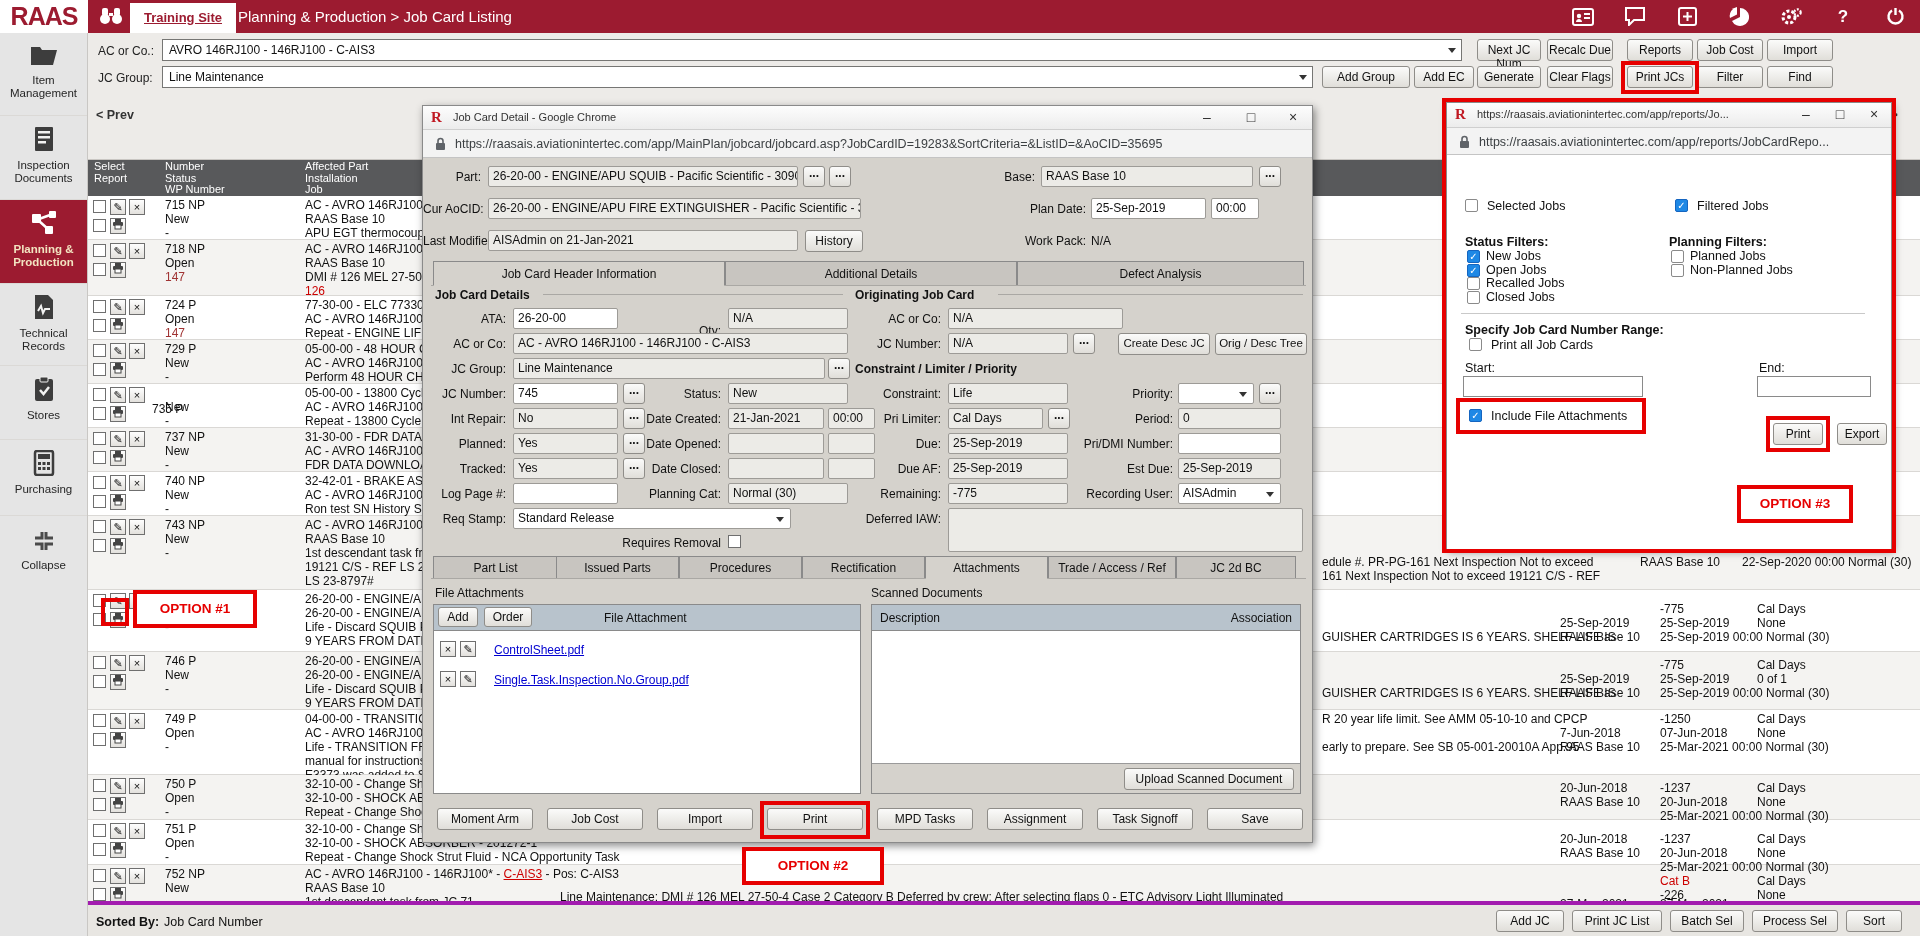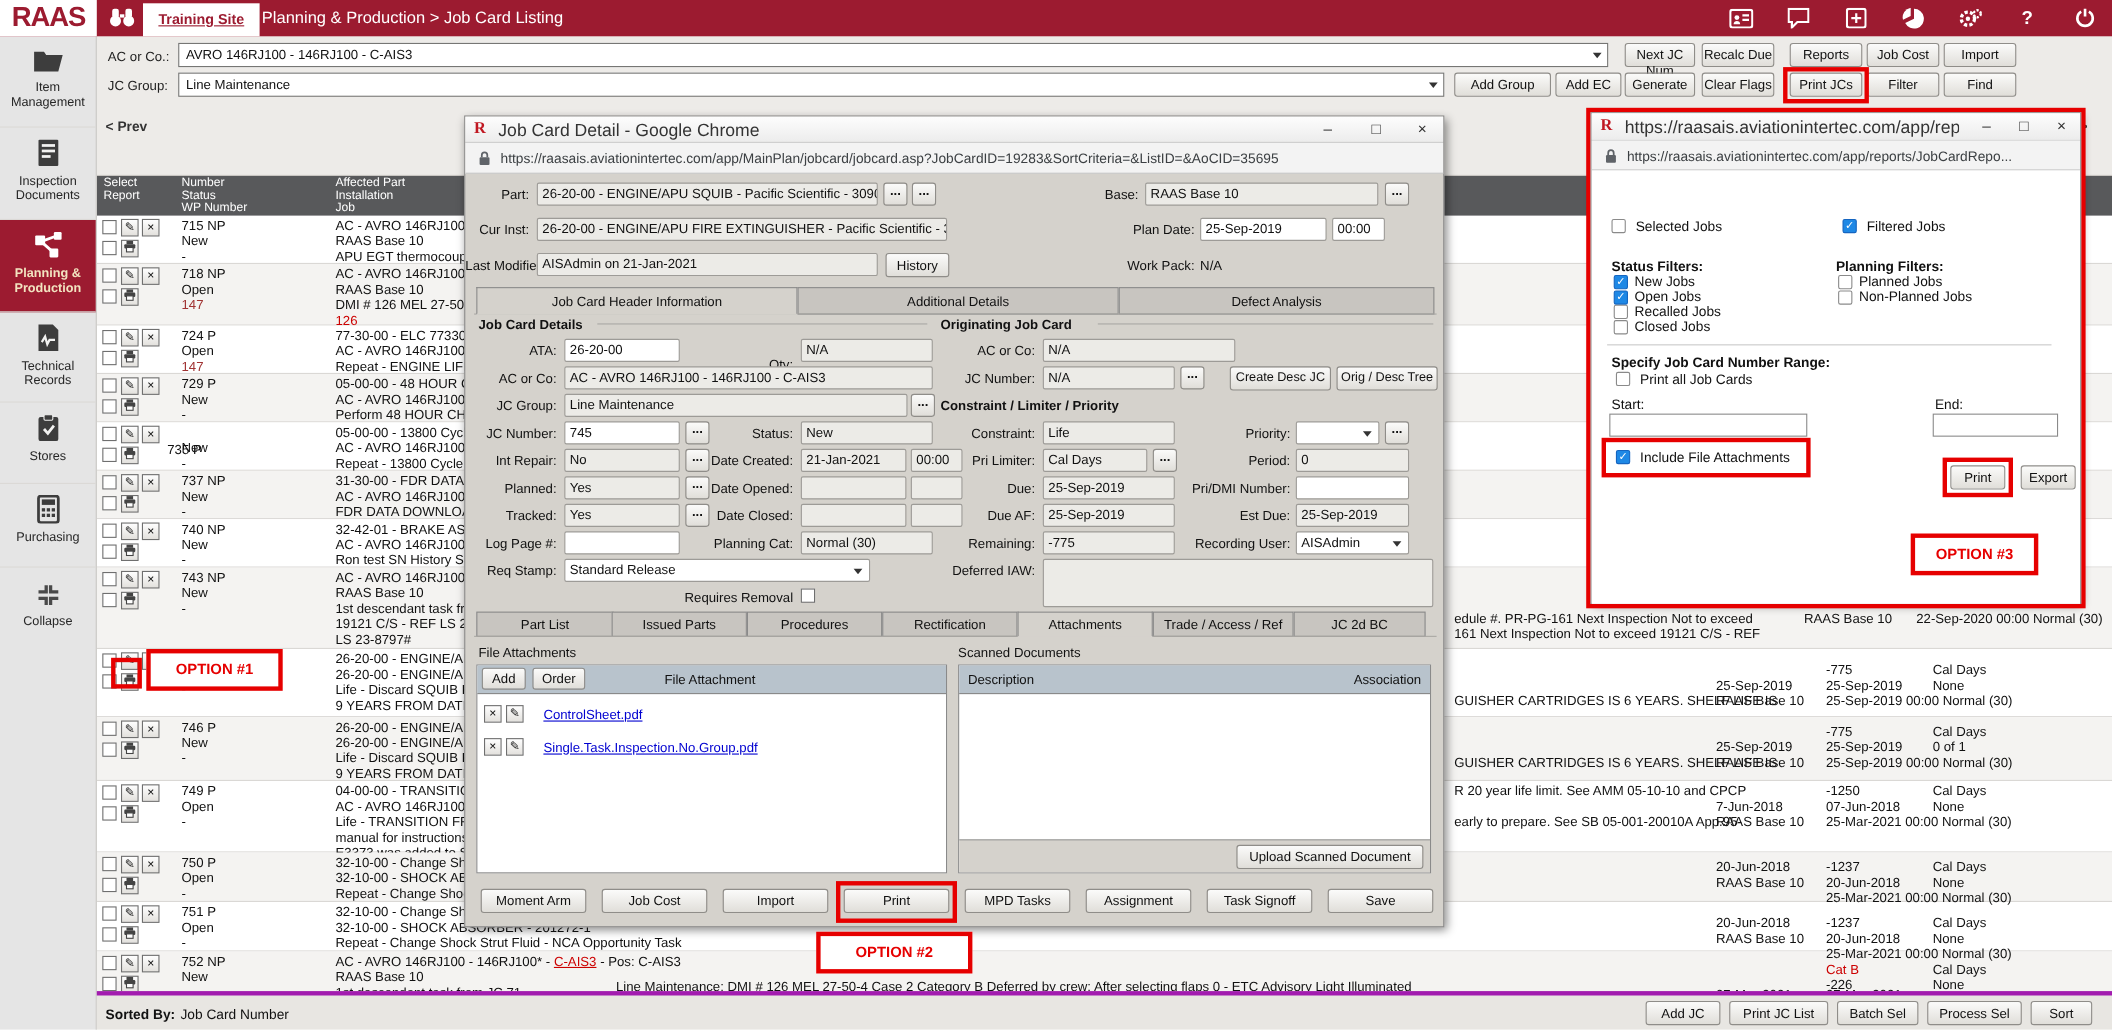--- a/index.html
+++ b/index.html
@@ -57,21 +57,21 @@
   #botbar { position:absolute; left:88px; top:901px; width:1832px; height:35px; background:#e8e6e2;
     border-top:4px solid #a21caf; z-index:25; }
 
   
   #dlg { position:absolute; left:422px; top:105px; width:891px; height:738px; background:#d5d2cc;
     border:1px solid #8a8a8a; box-shadow:2px 3px 8px rgba(0,0,0,.45); z-index:10; }
   #dlg-title { position:absolute; left:0; top:0; width:100%; height:24px; background:linear-gradient(#fdfdfd,#ececec);
     border-bottom:1px solid #cfcfcf; }
   .winR { position:absolute; left:8px; top:4px; width:15px; height:15px; color:#c01822; font-weight:bold;
     font-size:15px; line-height:15px; font-family:"Liberation Serif",serif; }
-  .wtitle { position:absolute; left:30px; top:5px; font-size:16px; color:#333; white-space:nowrap; overflow:hidden; }
+  .wtitle { position:absolute; left:30px; top:5px; font-size:11px; color:#333; white-space:nowrap; overflow:hidden; }
   .wctl { position:absolute; top:3px; font-size:14px; color:#333; width:18px; text-align:center; }
   #dlg-url { position:absolute; left:0; top:24px; width:100%; height:28px; background:#f3f3f3;
     border-bottom:1px solid #c4c4c4; }
   .urltxt { position:absolute; left:32px; top:7px; font-size:12.5px; color:#3c4043; white-space:nowrap; overflow:hidden; right:8px; }
   #dlg-body { position:absolute; left:0; top:52px; width:889px; height:684px; }
   .lbl { position:absolute; text-align:right; font-size:12px; color:#111; white-space:nowrap; }
   .fld { position:absolute; height:21px; background:#ecebe7; border:1px solid #9d9b97; border-radius:2px;
     font-size:12px; padding:2px 4px; white-space:nowrap; overflow:hidden; }
   .fldw { background:#fff; }
   .dots { position:absolute; width:22px; height:21px; background:linear-gradient(#fbfbfa,#e0ded9);
@@ -589,21 +589,21 @@
   <div id="dlg-body">
 
     <div class="lbl" style="left:0;top:12px;width:58px">Part:</div>
     <div class="fld" style="left:65px;top:8px;width:310px">26-20-00 - ENGINE/APU SQUIB - Pacific Scientific - 30903924-1* - 2997 - Pos:</div>
     <div class="dots" style="left:380px;top:8px">...</div>
     <div class="dots" style="left:406px;top:8px">...</div>
     <div class="lbl" style="left:540px;top:12px;width:72px">Base:</div>
     <div class="fld" style="left:618px;top:8px;width:212px">RAAS Base 10</div>
     <div class="dots" style="left:836px;top:8px">...</div>
 
-    <div class="lbl" style="left:0;top:44px;width:58px">Cur Inst:</div>
+    <div class="lbl" style="left:0;top:44px;width:58px">Cur AoCID:</div>
     <div class="fld" style="left:65px;top:40px;width:373px">26-20-00 - ENGINE/APU FIRE EXTINGUISHER - Pacific Scientific - 36200159-1 - 2094C1</div>
     <div class="lbl" style="left:575px;top:44px;width:88px">Plan Date:</div>
     <div class="fld fldw" style="left:668px;top:40px;width:115px">25-Sep-2019</div>
     <div class="fld fldw" style="left:788px;top:40px;width:48px">00:00</div>
 
     <div class="lbl" style="left:0;top:76px;width:58px">Last Modified:</div>
     <div class="fld" style="left:65px;top:72px;width:310px">AISAdmin on 21-Jan-2021</div>
     <div class="b3" style="left:382px;top:72px;width:58px">History</div>
     <div class="lbl" style="left:575px;top:76px;width:88px">Work Pack:</div>
     <div class="nw abs" style="left:668px;top:76px">N/A</div>

